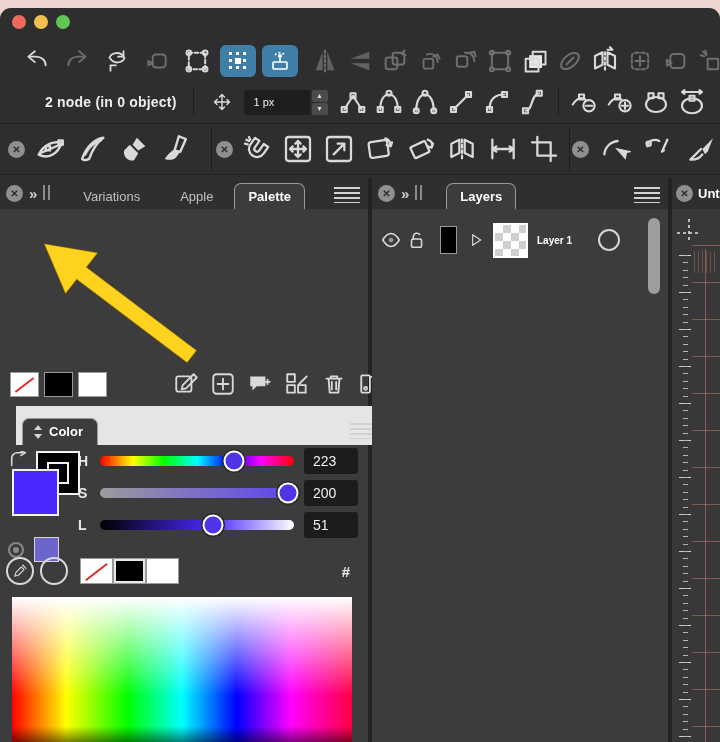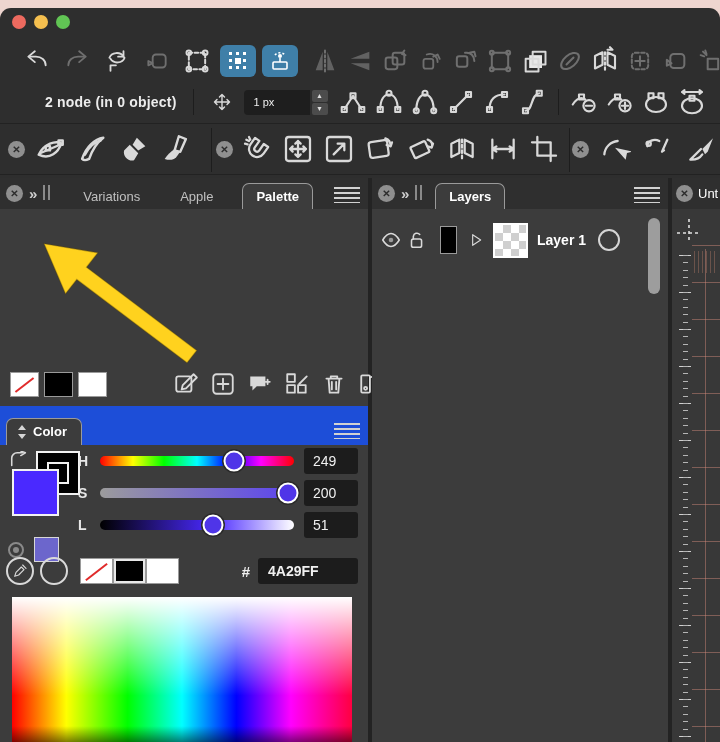--- a/index.html
+++ b/index.html
@@ -64,21 +64,21 @@
   .swatchrow { position:absolute; left:0; top:186px; width:100%; height:40px;
     display:flex; align-items:center; padding-left:10px; }
   .sw { width:29px; height:25px; border:1px solid #9a9a9a; margin-right:5px; position:relative; background:#fff; flex:0 0 auto; }
   .sw.none::after { content:""; position:absolute; left:2px; right:2px; top:50%;
     border-top:2px solid #e02b2b; transform:rotate(-38deg); }
   .sw.black { background:#000; }
   .palbtns { display:flex; gap:9px; margin-left:60px; }
   .palbtns .ic { width:28px; height:28px; }
 
   
-  .colorbar { position:absolute; left:0; top:228px; width:100%; height:39px; background:#1d4ed8; }
+  .colorbar { position:absolute; left:16px; top:228px; width:100%; height:39px; background:#e5e5e5; }
   .colortab { position:absolute; left:6px; bottom:0; display:flex; align-items:center; gap:6px;
     background:#3c3c3c; border:1px solid #9a9a9a; border-bottom:none; border-radius:7px 7px 0 0;
     padding:5px 14px 6px 10px; color:#fff; font-size:13px; font-weight:bold; }
   .colorbar .burger { position:absolute; right:8px; bottom:6px; margin:0; }
 
   .colorbody { position:absolute; left:0; top:267px; width:100%; height:297px; }
   .fillcluster { position:absolute; left:8px; top:6px; width:80px; height:84px; }
   .strokebox { position:absolute; left:28px; top:0; width:44px; height:44px; background:#000;
     border:2px solid #f2f2f2; }
   .strokebox::after { content:""; position:absolute; left:9px; top:9px; width:18px; height:18px;
@@ -119,29 +119,29 @@
       linear-gradient(180deg, #fff, rgba(255,255,255,0) 68%),
       linear-gradient(90deg,#f00,#ff0 16%,#0f0 34%,#0ff 50%,#00f 66%,#f0f 82%,#ff0040 100%); }
 
   
   .layerrow { position:absolute; left:0; top:41px; width:100%; height:42px; display:flex; align-items:center; }
   .lyr-swatch { width:17px; height:28px; background:#000; border:1px solid #9a9a9a; margin:0 8px 0 10px; }
   .checker { width:35px; height:35px; border:2px solid #fff; margin:0 9px 0 6px;
     background:
      repeating-conic-gradient(#cfcfcf 0 25%, #fff 0 50%);
     background-size:16px 16px; }
-  .lyr-name { color:#fff; font-size:14px; font-weight:bold; }
+  .lyr-name { color:#fff; font-size:10px; font-weight:bold; }
   .lyr-circle { width:22px; height:22px; border-radius:50%; border:2px solid #d5d5d5;
     position:absolute; right:48px; }
   .scrollthumb { position:absolute; right:8px; top:40px; width:12px; height:76px;
     background:#9d9d9d; border-radius:6px; }
 
   
   .doc-hdr { height:31px; background:#2f2f2f; display:flex; align-items:center; gap:5px; padding-left:4px; }
-  .doc-title { color:#fff; font-size:13px; font-weight:normal; }
+  .doc-title { color:#fff; font-size:13px; font-weight:bold; }
   .canvasarea { position:absolute; left:0; top:31px; right:0; bottom:0; background:#383838; }
   .crosshair { position:absolute; left:2px; top:8px; }
   .ruler-minor { position:absolute; left:11px; top:46px; bottom:0; width:5px;
     background:repeating-linear-gradient(#b5b5b5 0 1px, transparent 1px 7.4px); }
   .ruler-major { position:absolute; left:7px; top:46px; bottom:0; width:12px;
     background:repeating-linear-gradient(#cfcfcf 0 1px, transparent 1px 37px); }
   .gridlines { position:absolute; left:20px; top:36px; right:0; bottom:0;
     background:repeating-linear-gradient(rgba(215,140,125,.45) 0 1px, transparent 1px 37px); }
   .gridline-v { position:absolute; left:33px; top:40px; bottom:0; width:1px; background:rgba(215,140,125,.45); }
   .tickcluster { position:absolute; left:22px; top:42px; width:24px; height:22px;
@@ -512,21 +512,21 @@
 
     <div class="panel p-left">
       <div class="tabbar">
         <div class="hdr-ctrl">
           <div class="xbtn">✕</div>
           <span class="chev">»</span>
           <div class="dragbars"></div>
         </div>
         <div class="tab" style="margin-left:14px">Variations</div>
         <div class="tab" style="margin-left:14px">Apple</div>
-        <div class="tab active" style="margin-left:16px">Palette</div>
+        <div class="tab active" style="margin-left:8px">Palette</div>
         <div class="burger"></div>
       </div>
 
       <div class="pal-content">
         <svg class="arrow-svg" width="200" height="150" viewBox="0 0 230 165">
           <polygon points="30,20 91.8,30.5 78.8,47 205.6,142.9 194.4,157.1 67.6,61.2 54.6,77.7" fill="#FFD21E" stroke="rgba(90,70,0,0.35)" stroke-width="1.5"></polygon>
         </svg>
       </div>
 
       <div class="swatchrow">
@@ -598,21 +598,21 @@
           <div class="radio"></div>
           <div class="mini-swatch"></div>
         </div>
 
         <div class="sliders">
           <div class="srow">
             <span class="slabel">H</span>
             <div class="track h">
                 <div class="knob" style="left:69%"></div>
               </div>
-            <div class="valbox">249</div>
+            <div class="valbox">223</div>
           </div>
           <div class="srow">
             <span class="slabel">S</span>
             <div class="track s">
                 <div class="knob" style="left:97%"></div>
               </div>
             <div class="valbox">200</div>
           </div>
           <div class="srow">
             <span class="slabel">L</span>
@@ -627,35 +627,34 @@
           <div class="circ">
               <svg width="16" height="16" viewBox="0 0 24 24">
                 <path class="sv" d="M4 20l2-6 8-8 4 4-8 8zM14 6l4 4M16 3l5 5" stroke-width="2"></path>
               </svg>
             </div>
           <div class="circ"></div>
           <div class="sw none" style="margin-left:6px"></div>
           <div class="sw black"></div>
           <div class="sw"></div>
           <span class="hash">#</span>
-          <div class="hexbox">4A29FF</div>
         </div>
 
         <div class="gradient"></div>
       </div>
     </div>
 
     <div class="panel p-mid">
       <div class="tabbar">
         <div class="hdr-ctrl">
           <div class="xbtn">✕</div>
           <span class="chev">»</span>
           <div class="dragbars"></div>
         </div>
-        <div class="tab active" style="margin-left:7px">Layers</div>
+        <div class="tab active" style="margin-left:18px">Layers</div>
         <div class="burger"></div>
       </div>
       <div class="layerrow">
         <div class="ic" style="width:26px;margin-left:6px">
             <svg width="22" height="22" viewBox="0 0 24 24">
               <path class="sv" d="M3 12c3-5 6-7 9-7s6 2 9 7c-3 5-6 7-9 7s-6-2-9-7z" stroke="#9a9a9a"></path>
               <circle cx="12" cy="12" r="2.5" fill="#9a9a9a"></circle>
             </svg>
           </div>
         <div class="ic" style="width:26px">

